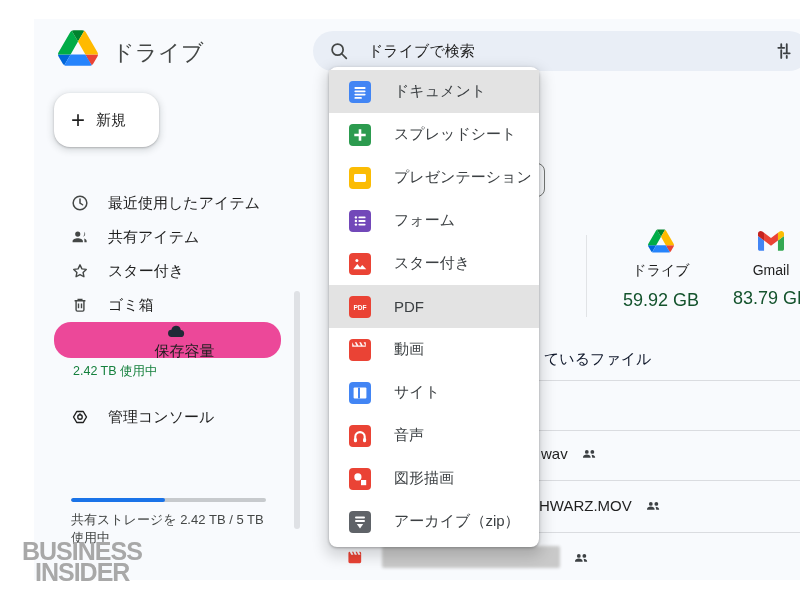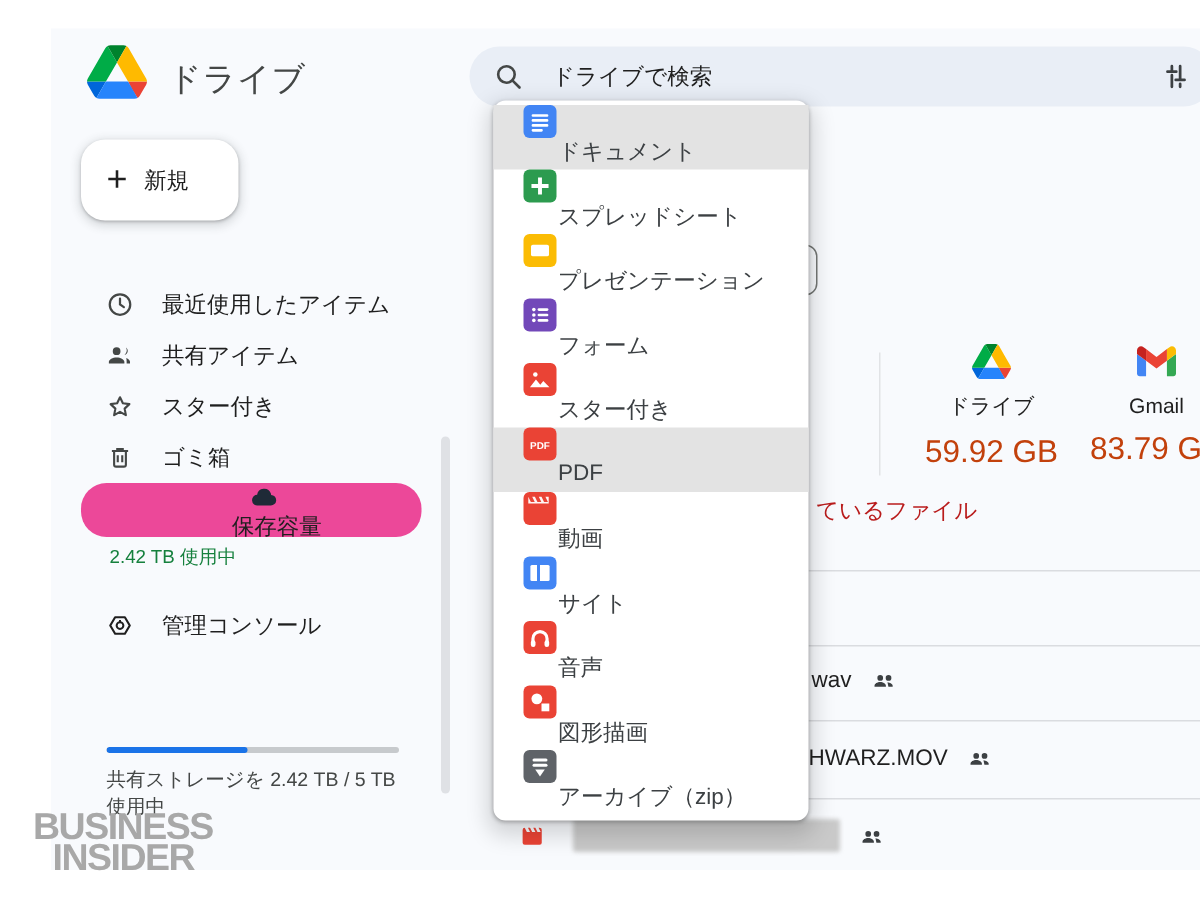--- a/index.html
+++ b/index.html
@@ -40,38 +40,38 @@
   .quota-bar { position:absolute; left:37px; top:479px; width:195px; height:4px; border-radius:2px; background:#c7cacd; overflow:hidden; }
   .quota-fill { height:100%; border-radius:2px; background:#1a73e8; }
   .quota-text { position:absolute; left:37px; top:492px; width:230px; font-size:13px; line-height:17.5px; color:#444746; }
 
   
   .svc-divider { position:absolute; left:552px; top:216px; width:1px; height:82px; background:#e1e3e6; }
   .svc { position:absolute; top:210px; width:120px; text-align:center; }
   .svc .svc-icon { width:26px; height:24px; margin:0 auto; }
   .svc .svc-icon svg { width:26px; height:24px; }
   .svc-name { margin-top:9px; font-size:14px; color:#1f1f1f; }
-  .svc-value { margin-top:10px; font-size:21px; color:#c2410c; }
-
-  .files-heading { position:absolute; left:510px; top:312px; font-size:15px; color:#b91c1c; }
+  .svc-value { margin-top:10px; font-size:18px; color:#14532d; }
+
+  .files-heading { position:absolute; left:510px; top:331px; font-size:15px; color:#0f172a; }
   .row-divider { position:absolute; left:505px; width:277px; height:1px; background:#dadce0; }
   .file-frag { position:absolute; display:flex; align-items:center; font-size:15px; color:#1f1f1f; }
   .people-icon { width:19px; height:19px; margin-left:12px; }
   .people-icon svg { width:19px; height:19px; display:block; }
   .redacted-box { width:178px; height:22px; background:#c9c9c9; border-radius:2px; filter:blur(1.5px); margin-left:18px; }
   .file-type-icon { width:17px; height:17px; }
   .file-type-icon svg { width:17px; height:17px; display:block; }
 
   
   .chip { position:absolute; left:422px; top:144px; width:89px; height:34px; border:1px solid #747775; border-radius:8px; background:transparent; }
 
   
   .menu { position:absolute; left:295px; top:48px; width:210px; background:#fff; border-radius:8px; padding:3px 0 4px 0;
     box-shadow:0 1px 3px rgba(0,0,0,.3), 0 6px 14px 4px rgba(0,0,0,.15); z-index:20; }
-  .menu-item { display:flex; height:43px; padding-left:20px; cursor:pointer;flex-direction:column; }
+  .menu-item { display:flex; align-items:center; height:43px; padding-left:20px; cursor:pointer; }
   .menu-item.selected { background:#e3e3e3; }
   .mi-icon { width:22px; height:22px; border-radius:4px; flex:0 0 22px; position:relative; }
   .mi-icon svg { position:absolute; left:0; top:0; width:22px; height:22px; }
   .mi-label { margin-left:23px; font-size:15px; color:#3c4043; white-space:nowrap; }
 
   .watermark { position:absolute; left:6px; top:541px; z-index:30; color:#a8a8a8; font-weight:800; font-size:25px; line-height:21px; letter-spacing:-1px; }
   .watermark .wm2 { padding-left:13px; }
 </style>
 </head>
 <body>

